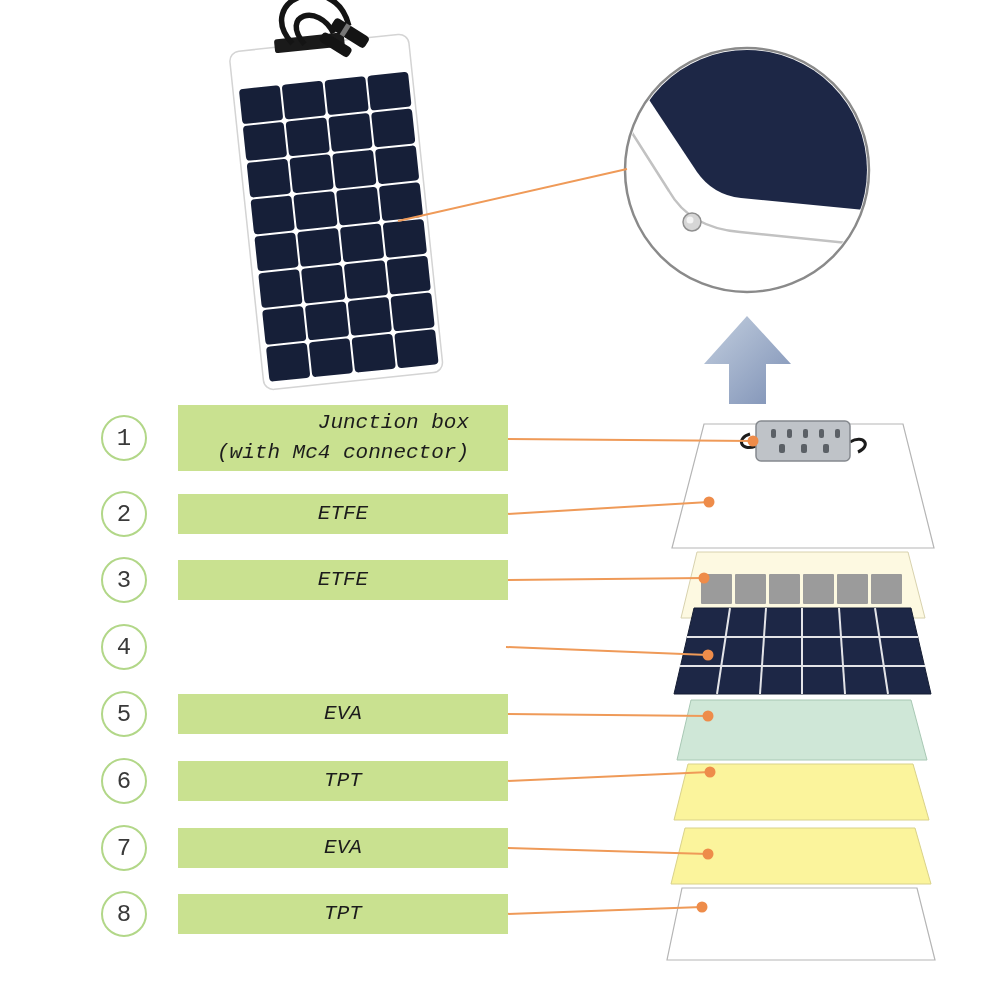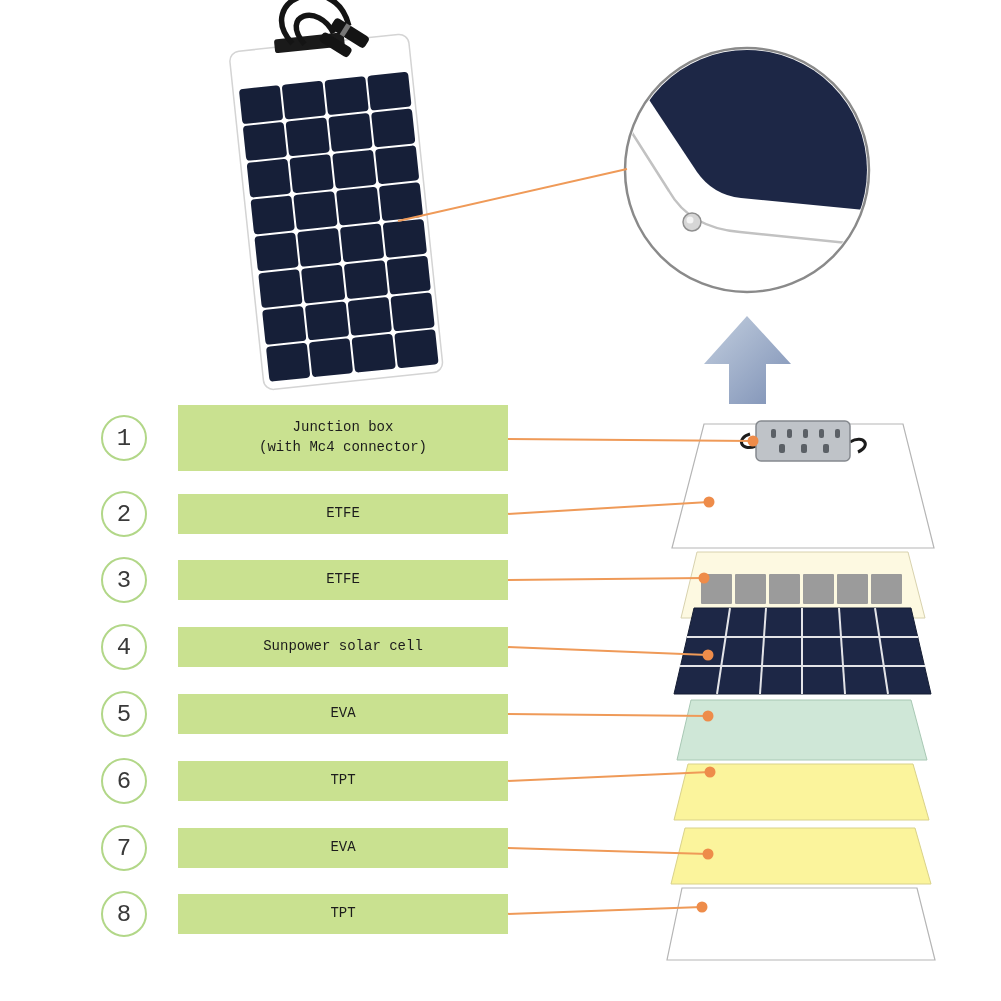--- a/index.html
+++ b/index.html
@@ -7,22 +7,22 @@
     font-family:"Liberation Mono","DejaVu Sans Mono",monospace; }
   .stage { position:absolute; inset:0; width:1001px; height:1001px; overflow:hidden; }
   svg.art { position:absolute; left:0; top:0; width:1001px; height:1001px; z-index:1; }
   .legend { position:absolute; inset:0; z-index:2; }
   .lnum { position:absolute; left:101px; width:46px; height:46px; border-radius:50%;
     border:2px solid var(--circle-border,#b2d788); background:#fff;
     display:flex; align-items:center; justify-content:center;
     font-size:24px; color:#3a3a3a; }
   .lbar { position:absolute; left:178px; width:330px;
     background:var(--bar-color,#c9e190);
-    display:flex; align-items:center; justify-content:center; text-align:center;
-    font-size:14px; color:#1c1c1c; white-space:pre-line; line-height:1.42; }
+    display:flex; align-items:center; justify-content:center; text-align:right;
+    font-size:21px; color:#1c1c1c; white-space:pre-line; line-height:1.42;font-style:italic; }
 </style>
 </head>
 <body>
 
 <div class="stage" style="--bar-color: #c9e190; --circle-border: #b2d788;">
 
   <svg class="art" viewBox="0 0 1001 1001">
     <defs>
       <linearGradient id="arrowGrad" x1="0" y1="0" x2="1" y2="1">
         <stop offset="0" stop-color="#c3cfdf"></stop>
@@ -157,21 +157,20 @@
     <div class="lbar" style="top:405px;height:66px">Junction box
 (with Mc4 connector)</div>
 
     <div class="lnum" style="top:491px">2</div>
     <div class="lbar" style="top:494px;height:40px">ETFE</div>
 
     <div class="lnum" style="top:557px">3</div>
     <div class="lbar" style="top:560px;height:40px">ETFE</div>
 
     <div class="lnum" style="top:624px">4</div>
-    <div class="lbar" style="top:627px;height:40px">Sunpower solar cell</div>
 
     <div class="lnum" style="top:691px">5</div>
     <div class="lbar" style="top:694px;height:40px">EVA</div>
 
     <div class="lnum" style="top:758px">6</div>
     <div class="lbar" style="top:761px;height:40px">TPT</div>
 
     <div class="lnum" style="top:825px">7</div>
     <div class="lbar" style="top:828px;height:40px">EVA</div>
 

